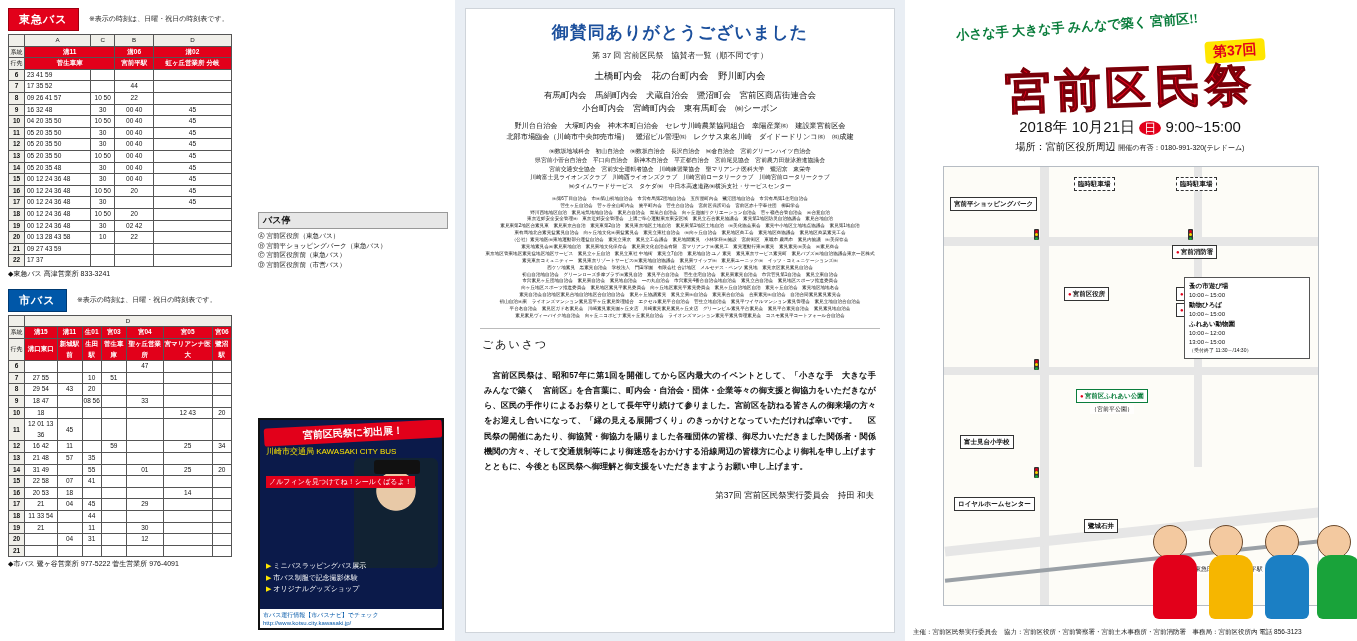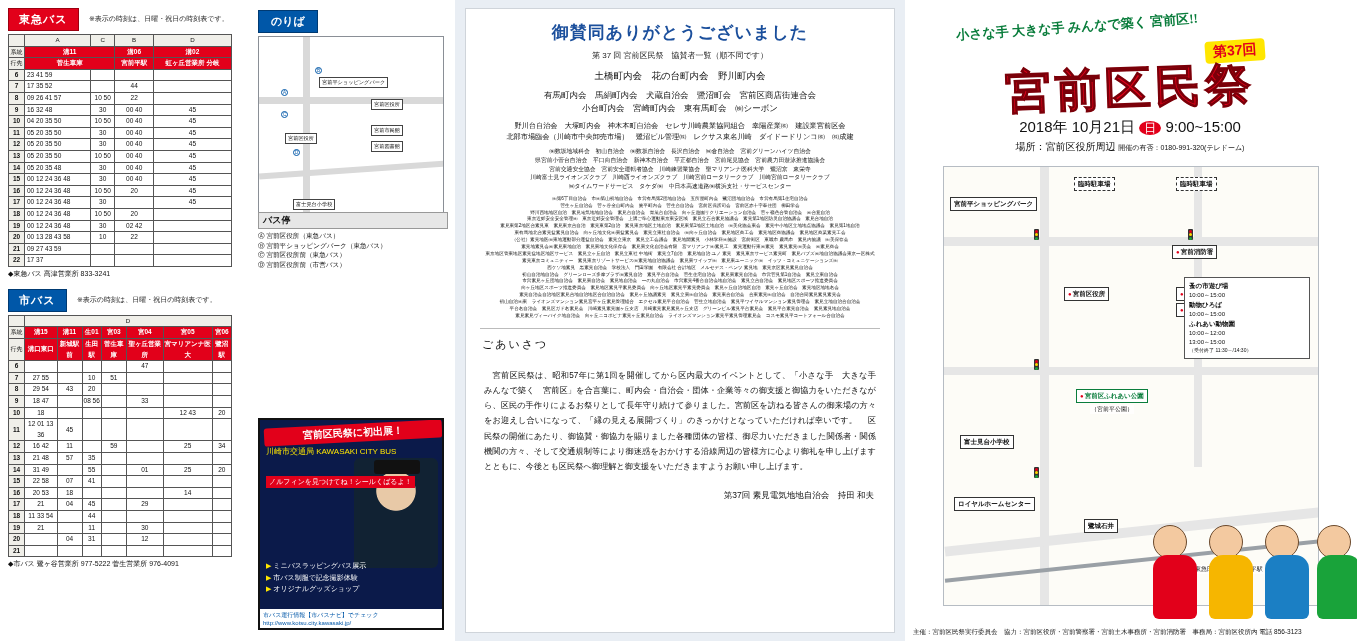--- a/index.html
+++ b/index.html
@@ -122,20 +122,21 @@
   .d1 { font-size:9.5px; }
   .d2 { font-size:8.5px; }
   .d3 { font-size:7.2px; }
   .d4 { font-size:5.8px; }
   .d5 { font-size:4.6px; }
   .mid-hr { border:0; border-top:1px solid #bbb; margin:8px 14px; }
   .greet-h { font-size:11px; margin:2px 0 4px 16px; color:#111; letter-spacing:2px;}
   .greet-b {
     font-size:8.2px; line-height:1.85; color:#111; margin:16px 18px;
     text-align:justify;
+    font-weight:bold;
   }
   .greet-sign { text-align:right; font-size:8.5px; margin:6px 20px 0 0; color:#111;}
 
   
   .right-inner { position:absolute; inset:0; background:#fff; }
   .rt-catch {
     position:absolute; top:18px; left:22px; width:300px; text-align:center;
     font-size:13px; font-weight:bold; color:#0a7d3c;
     transform:rotate(-4deg);
     font-family:"Liberation Serif","DejaVu Serif",serif;
@@ -545,38 +546,20 @@
                 <td></td>
                 <td></td>
                 <td></td>
                 <td></td>
               </tr>
             </tbody>
         </table>
         <div class="bus-foot">◆市バス 鷺ヶ谷営業所 977-5222  菅生営業所 976-4091</div>
       </div>
 
-      <div class="noriba">
-        <span class="noriba-tag">のりば</span>
-        <div class="noriba-map">
-          <div class="rd" style="left:0;top:60px;width:186px;height:7px"></div>
-          <div class="rd" style="left:44px;top:0;width:7px;height:190px"></div>
-          <div class="rd" style="left:0;top:130px;width:186px;height:6px;transform:rotate(-4deg)"></div>
-          <div class="poi" style="left:60px;top:40px">宮前平ショッピングパーク</div>
-          <div class="poi" style="left:26px;top:96px">宮前区役所</div>
-          <div class="poi" style="left:112px;top:88px">宮前市民館</div>
-          <div class="poi" style="left:112px;top:104px">宮前図書館</div>
-          <div class="poi" style="left:112px;top:62px">宮前区役所</div>
-          <div class="poi" style="left:34px;top:162px">富士見台小学校</div>
-          <div class="stopmark" style="left:22px;top:52px">A</div>
-          <div class="stopmark" style="left:56px;top:30px">B</div>
-          <div class="stopmark" style="left:22px;top:74px">C</div>
-          <div class="stopmark" style="left:34px;top:112px">D</div>
-        </div>
-      </div>
 
       <div class="basutei">
         <h4>バス停</h4>
         <ul>
           <li>Ⓐ 宮前区役所（東急バス）</li>
           <li>Ⓑ 宮前平ショッピングパーク（東急バス）</li>
           <li>Ⓒ 宮前区役所前（東急バス）</li>
           <li>Ⓓ 宮前区役所前（市営バス）</li>
         </ul>
       </div>
@@ -640,21 +623,21 @@
             <div class="r d5">初山自治㈱東　ライオンズマンション素見宮平ヶ丘素見管理組合　エクセル素見平台自治会　菅生立地自治会　素見平ワイヤルマンション素見管理会　素見立地自治合自治会</div>
             <div class="r d5">平台名自治会　素見区ガド名素見会　川崎素見素見園ヶ丘支店　川崎素見素見素見ヶ丘支店　グリーンビル素見平台素見会　素見平台素見自治会　素見素見地自治会</div>
             <div class="r d5">素見素見ヴィーバイク地自治会　向ヶ丘ニコポピナ素見ヶ丘素見自治会　ライオンズマンション素見平素見管理素見会　コスモ素見平コートフォール合自治会</div>
           </div>
       </div>
 
       <hr class="mid-hr">
       <div class="greet-h">ごあいさつ</div>
       <div class="greet-b">　宮前区民祭は、昭和57年に第1回を開催してから区内最大のイベントとして、「小さな手　大きな手　みんなで築く　宮前区」を合言葉に、町内会・自治会・団体・企業等々の御支援と御協力をいただきながら、区民の手作りによるお祭りとして長年守り続けて参りました。宮前区を訪ねる皆さんの御来場の方々をお迎えし合いになって、「縁の見える展開づくり」のきっかけとなっていただければ幸いです。
 　区民祭の開催にあたり、御協賛・御協力を賜りました各種団体の皆様、御尽力いただきました関係者・関係機関の方々、そして交通規制等により御迷惑をおかけする沿線周辺の皆様方に心より御礼を申し上げますとともに、今後とも区民祭へ御理解と御支援をいただきますようお願い申し上げます。</div>
-      <div class="greet-sign">第37回 素見電気地地自治会　持田 和夫</div>
+      <div class="greet-sign">第37回 宮前区民祭実行委員会　持田 和夫</div>
     </div>
   </div>
 
   <div class="fold" style="left:905px"></div>
 
   <div class="col col-right">
     <div class="right-inner">
       <div class="rt-catch">小さな手 大きな手 みんなで築く 宮前区!!</div>
       <div class="rt-no">第37回</div>
       <div class="rt-big">宮前区民祭</div>

